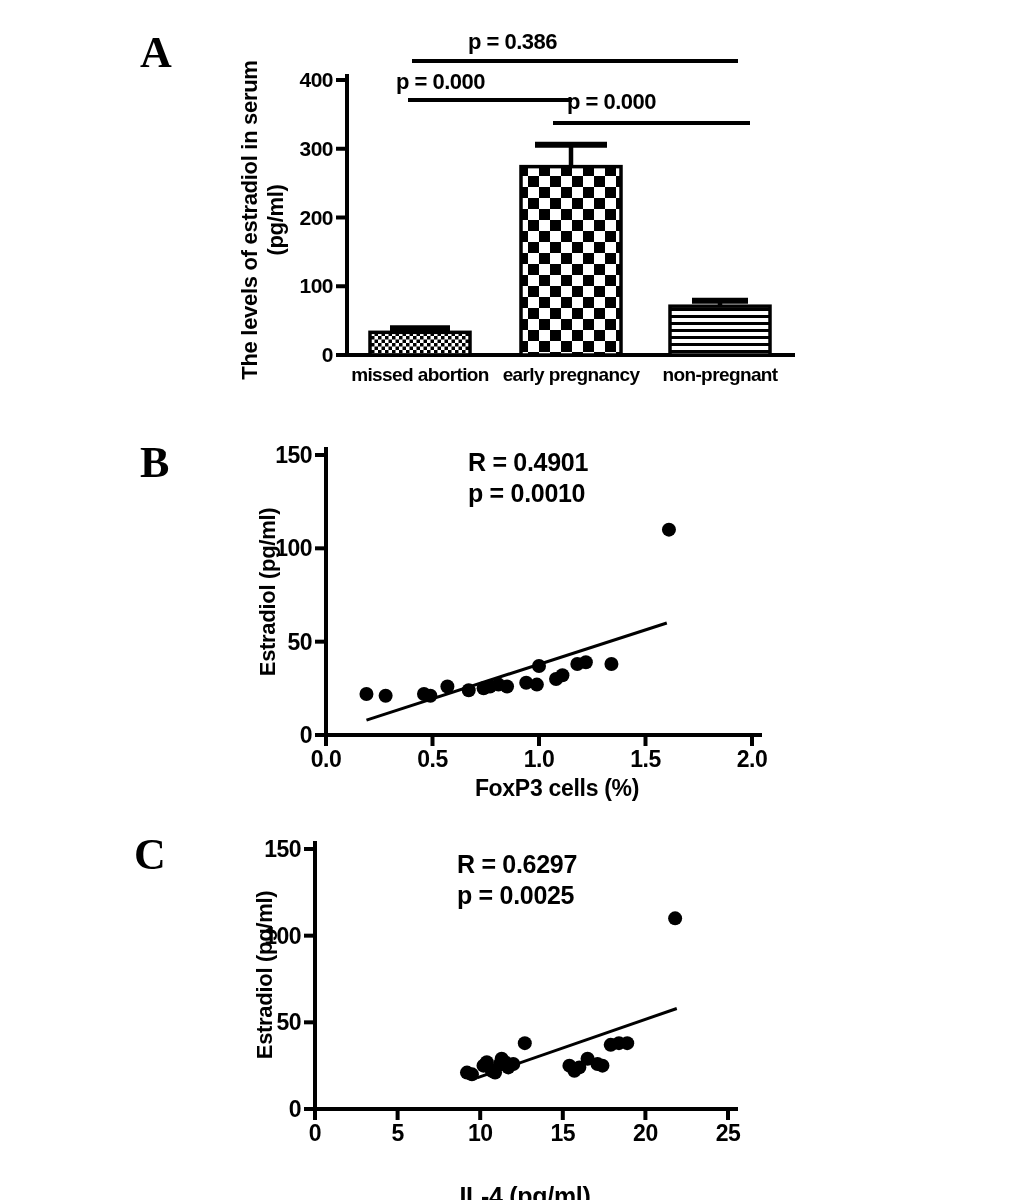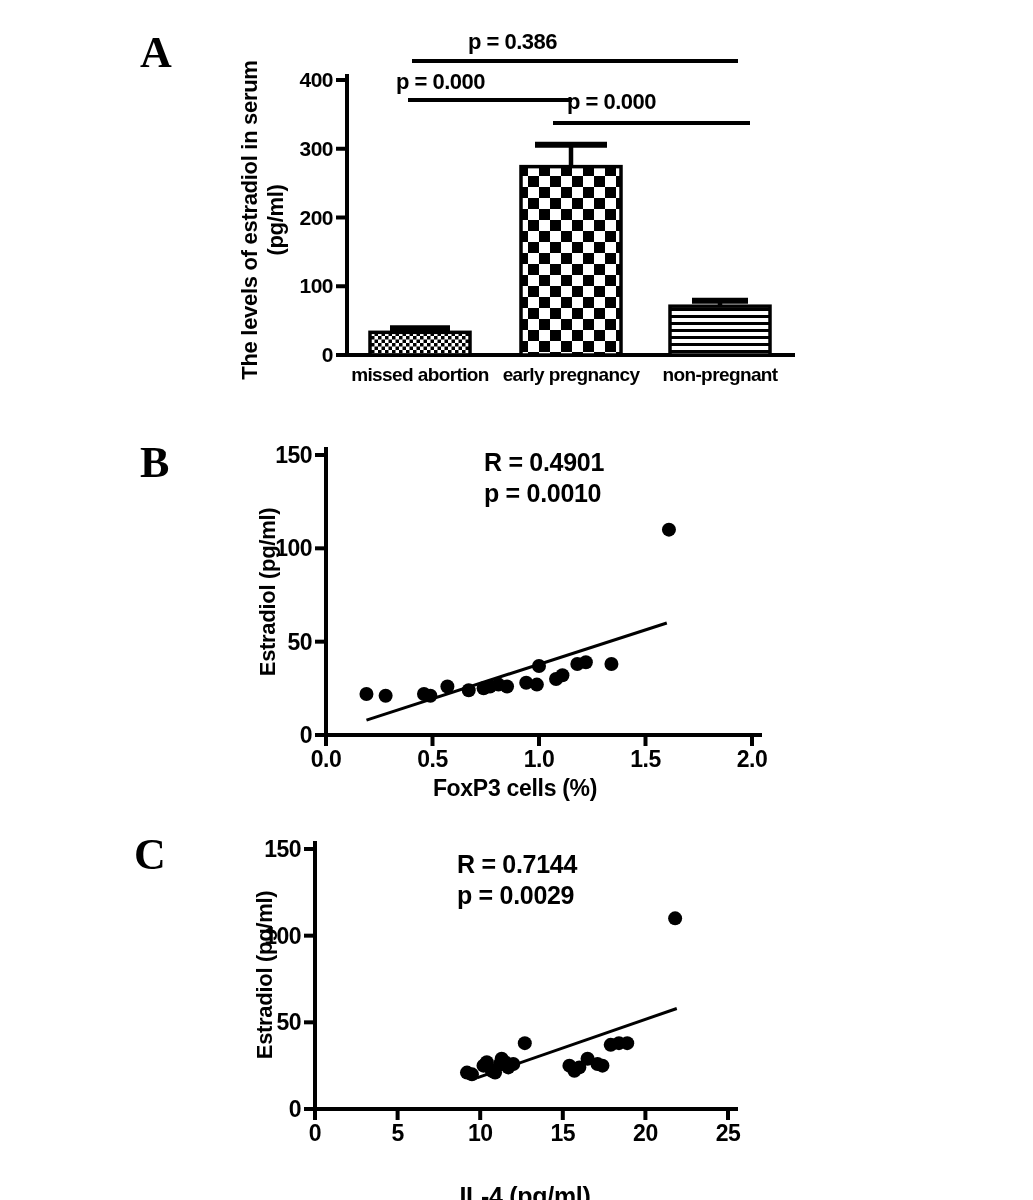--- a/index.html
+++ b/index.html
@@ -172,27 +172,27 @@
 
   <div class="ptext" style="left:468px;top:29px">p = 0.386</div>
   <div class="ptext" style="left:396px;top:69px">p = 0.000</div>
   <div class="ptext" style="left:567px;top:89px">p = 0.000</div>
 
   <div class="ylab" style="left:83px;top:194px;width:360px">
     <div>The levels of estradiol in serum</div>
     <div>(pg/ml)</div>
   </div>
 
-  <div class="anno" style="left:484px;top:447px">
+  <div class="anno" style="left:468px;top:447px">
     <div>R = 0.4901</div>
     <div>p = 0.0010</div>
   </div>
   <div class="ylab" style="left:143px;top:579px;width:250px">Estradiol (pg/ml)</div>
-  <div class="xlab" style="left:365px;top:775px">FoxP3 cells (%)</div>
+  <div class="xlab" style="left:407px;top:775px">FoxP3 cells (%)</div>
 
   <div class="anno" style="left:457px;top:849px">
-    <div>R = 0.7144</div>
-    <div>p = 0.0029</div>
+    <div>R = 0.6297</div>
+    <div>p = 0.0025</div>
   </div>
   <div class="ylab" style="left:140px;top:962px;width:250px">Estradiol (pg/ml)</div>
   <div class="xlab big" style="left:375px;top:1154px">IL-4 (pg/ml)</div>
 
 </div>
 
 </body></html>

